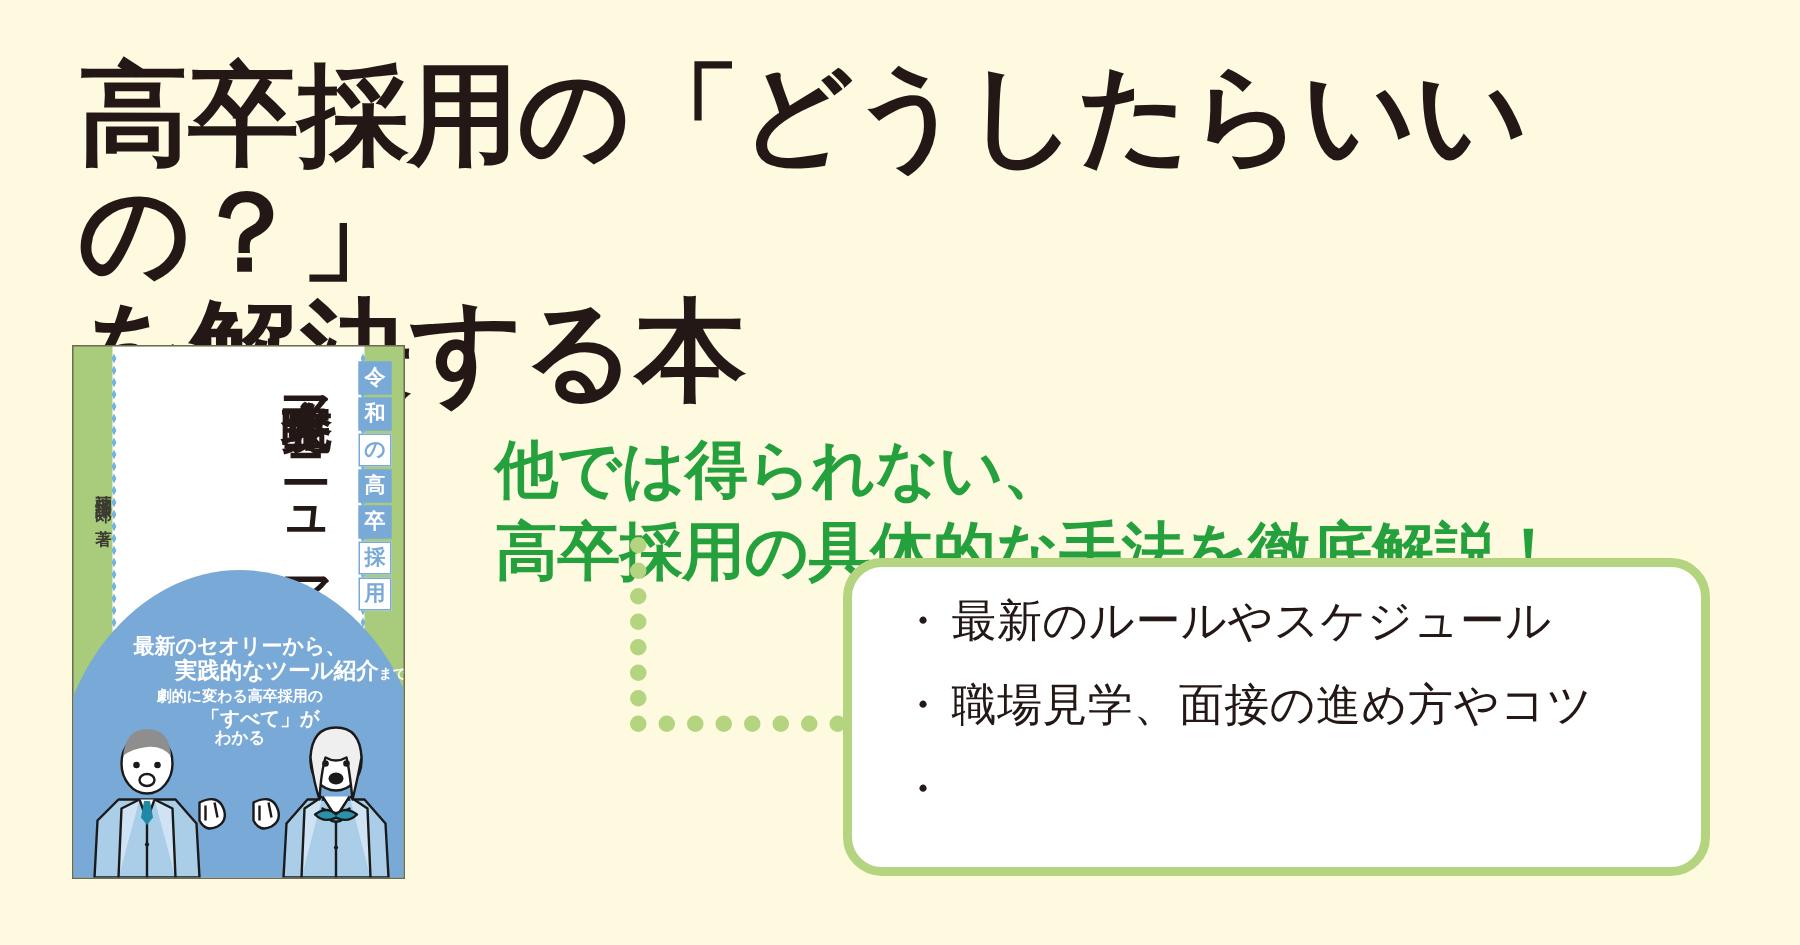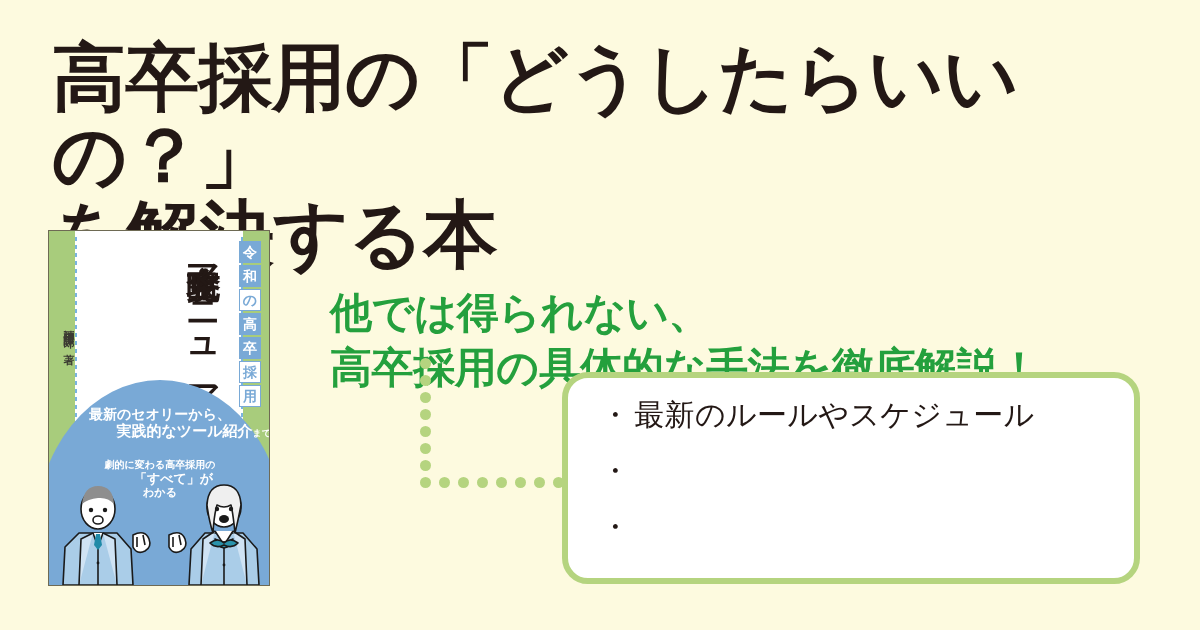--- a/index.html
+++ b/index.html
@@ -150,21 +150,21 @@
     left:0; bottom:86px;
     width:222px;
     text-align:center;
     color:#ffffff;
     font-weight:700;
     line-height:1.18;
     font-family:Liberation Serif, serif;
   }
   .cap1 { font-size:14px; }
   .cap2 { font-size:15px;text-align:right; }
-  .cap3 { font-size:10px; margin-top:18px; }
+  .cap3 { font-size:10px; margin-top:1px; }
   .cap4 { font-size:13px;margin-left:27px; }
   .cap5 { font-size:11px; }
   .cap-small { font-size:9px; }
 
   
   .person { position:absolute; bottom:0; }
   .p-male { left:10px; width:96px; height:112px; }
   .p-female { right:6px; width:100px; height:112px; }
   svg { display:block; overflow:visible; }
 </style>
@@ -197,20 +197,21 @@
     <span class="dot" style="left:133px;top:119px;"></span>
   </div>
 
   <div class="bullet-box">
     <div class="bullet">
       <span class="bullet-mark">・</span>
       <span>最新のルールやスケジュール</span>
     </div>
     <div class="bullet">
       <span class="bullet-mark">・</span>
+      <span>職場見学、面接の進め方やコツ</span>
     </div>
     <div class="bullet">
       <span class="bullet-mark">・</span>
     </div>
   </div>
 
   <div class="book">
     <div class="book-white"></div>
     <div class="book-dot-line bdl-left"></div>
     <div class="book-dot-line bdl-right"></div>

